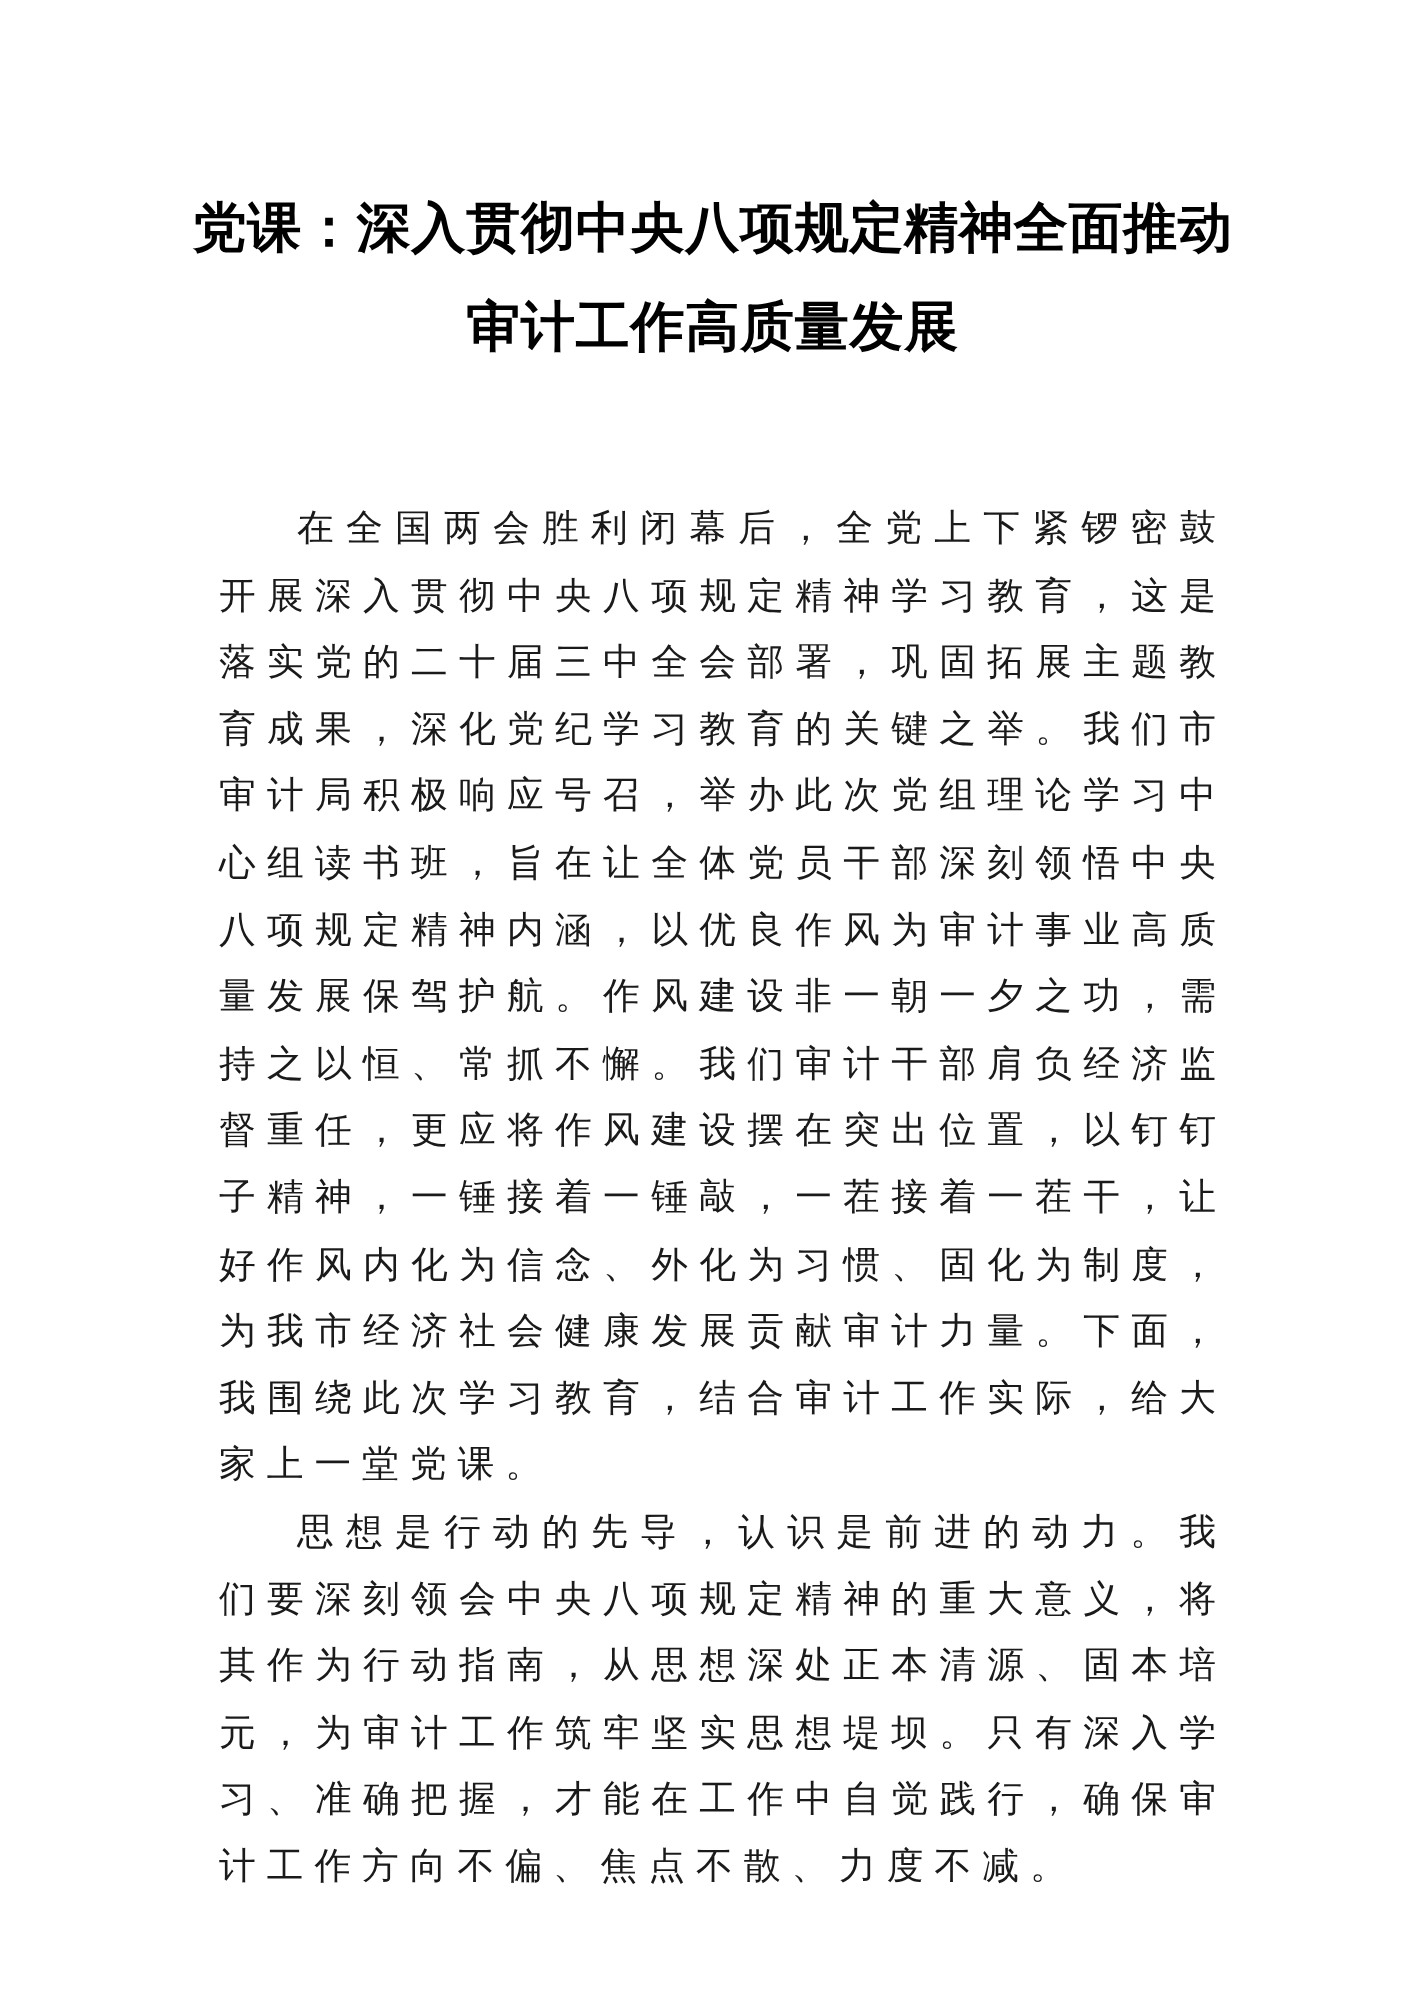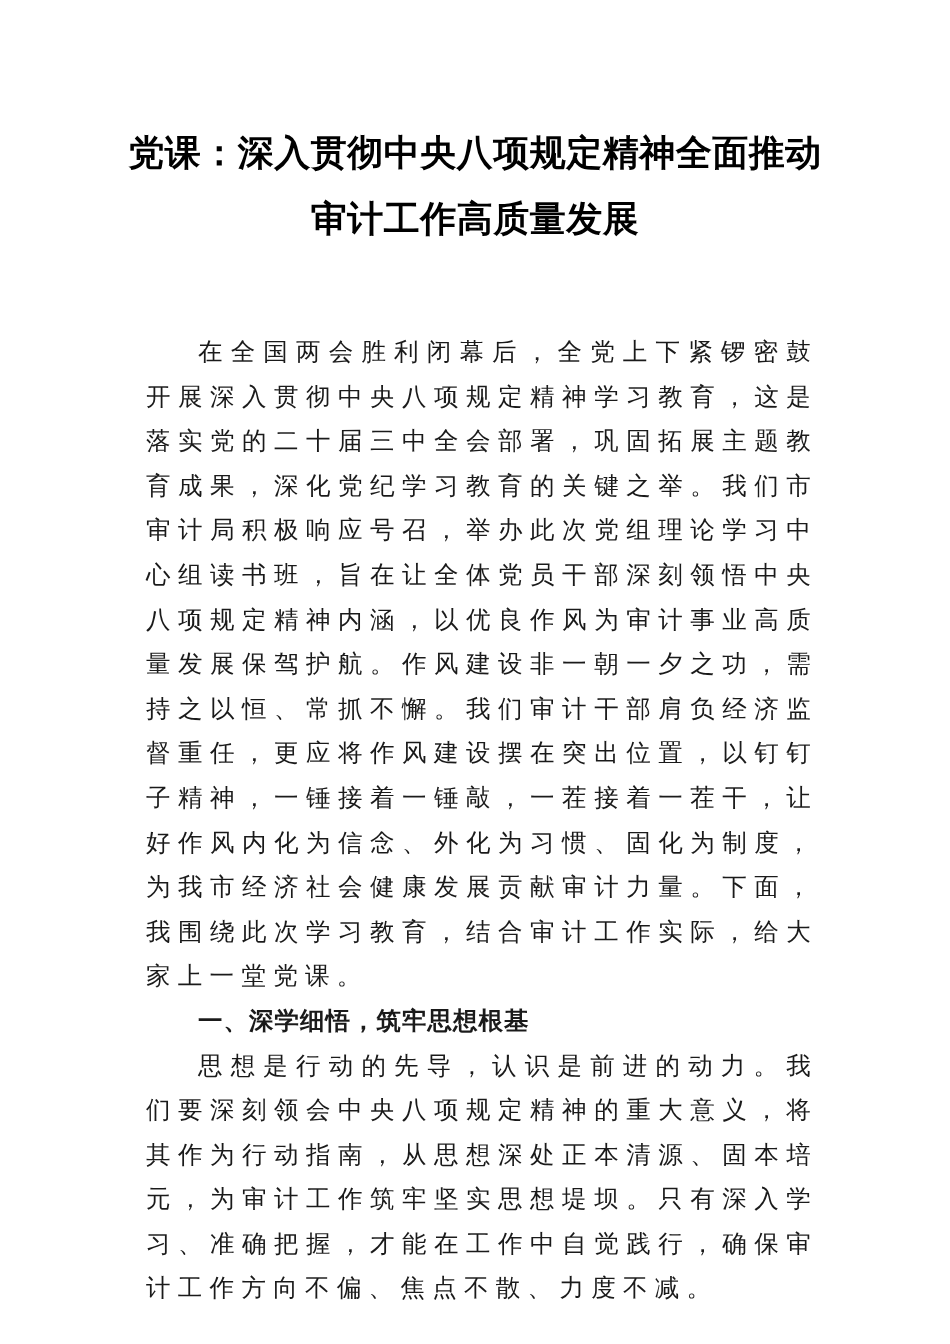--- a/index.html
+++ b/index.html
@@ -20,17 +20,16 @@
 </style>
 </head>
 <body>
 
 <div class="page">
   <div class="title t1">党课：深入贯彻中央八项规定精神全面推动</div>
   <div class="title t2">审计工作高质量发展</div>
 
   <div class="body">
     <p class="indent">在全国两会胜利闭幕后，全党上下紧锣密鼓开展深入贯彻中央八项规定精神学习教育，这是落实党的二十届三中全会部署，巩固拓展主题教育成果，深化党纪学习教育的关键之举。我们市审计局积极响应号召，举办此次党组理论学习中心组读书班，旨在让全体党员干部深刻领悟中央八项规定精神内涵，以优良作风为审计事业高质量发展保驾护航。作风建设非一朝一夕之功，需持之以恒、常抓不懈。我们审计干部肩负经济监督重任，更应将作风建设摆在突出位置，以钉钉子精神，一锤接着一锤敲，一茬接着一茬干，让好作风内化为信念、外化为习惯、固化为制度，为我市经济社会健康发展贡献审计力量。下面，我围绕此次学习教育，结合审计工作实际，给大家上一堂党课。</p>
-    <p class="heading">一、深学细悟，筑牢思想根基</p>
     <p class="indent">思想是行动的先导，认识是前进的动力。我们要深刻领会中央八项规定精神的重大意义，将其作为行动指南，从思想深处正本清源、固本培元，为审计工作筑牢坚实思想堤坝。只有深入学习、准确把握，才能在工作中自觉践行，确保审计工作方向不偏、焦点不散、力度不减。</p>
 
   </div>
 </div>
 
 </body></html>

